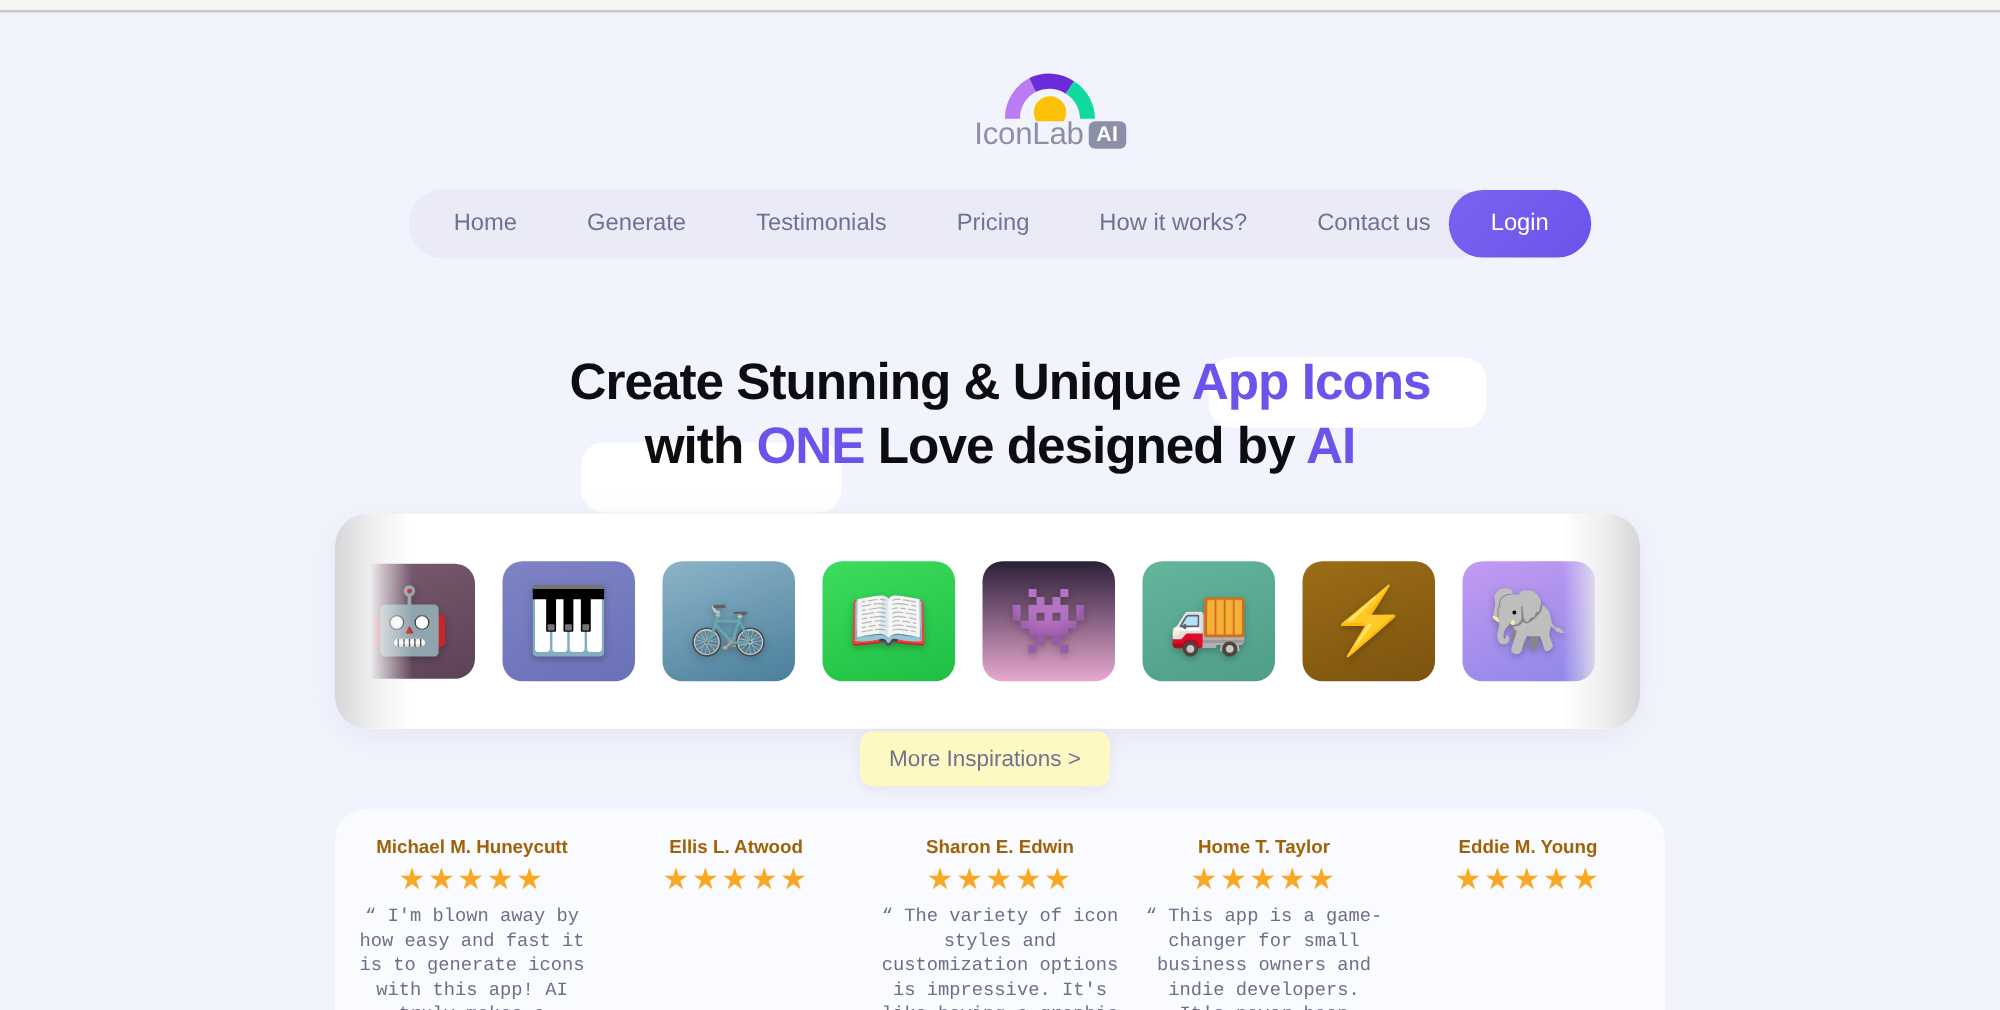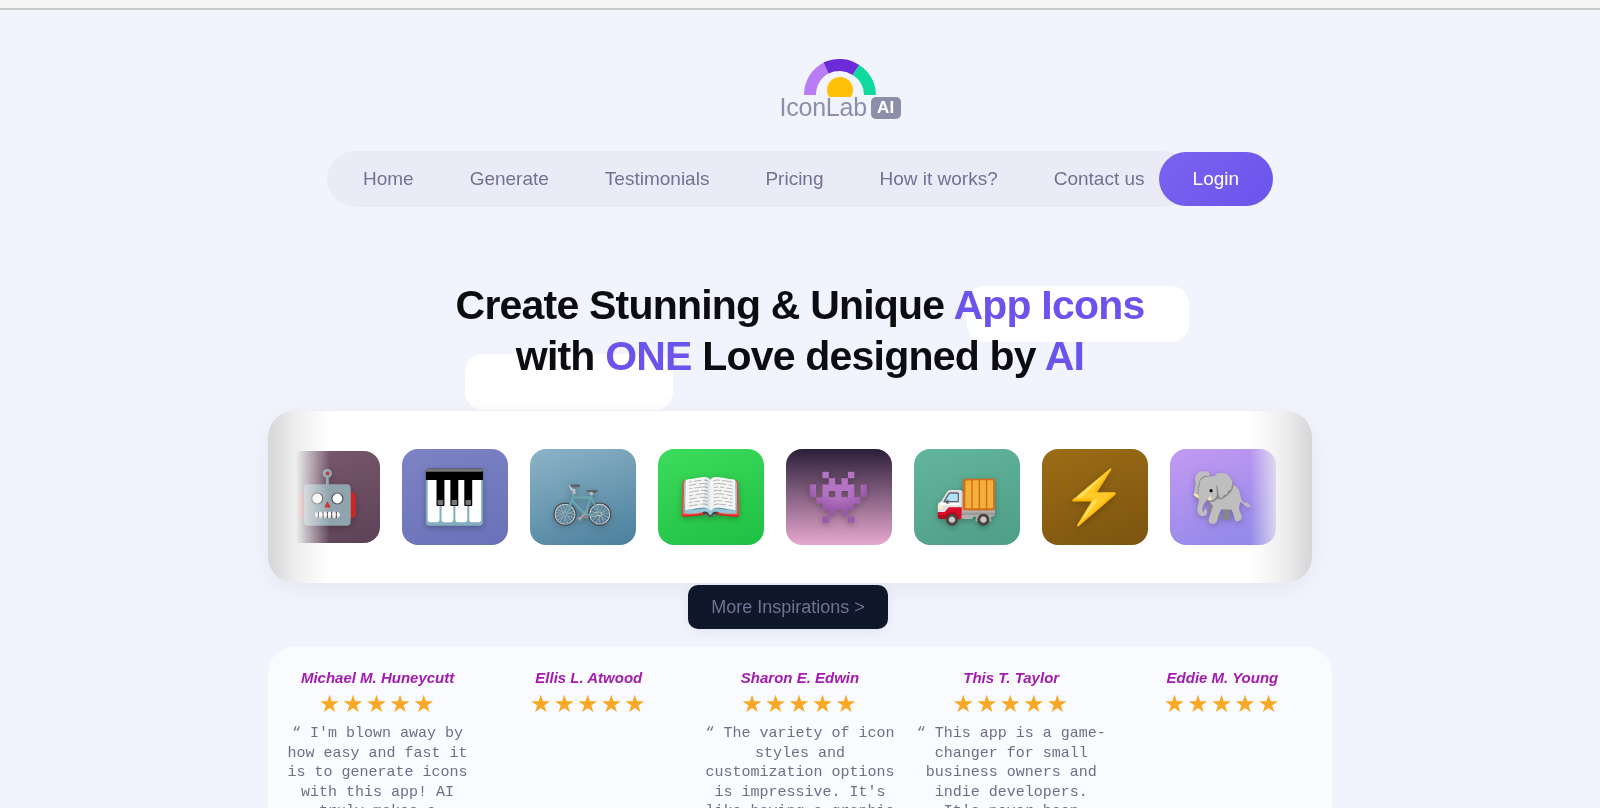--- a/index.html
+++ b/index.html
@@ -199,21 +199,21 @@
     background: linear-gradient(to left, #d6d6d8 0%, #eeeeef 45%, rgba(255,255,255,0) 100%);
   }
 
   
   .more-btn {
     position: absolute;
     top: 574px;
     left: 688px;
     width: 200px;
     height: 44px;
-    background: #0f172a;
+    background: #fef9c3;
     border: none;
     border-radius: 10px;
     box-shadow: 0 3px 12px rgba(90, 90, 140, 0.10);
     color: #6f7391;
     font-size: 18px;
     font-family: "Liberation Sans", sans-serif;
     cursor: pointer;
     z-index: 10;
   }
 
@@ -230,23 +230,22 @@
     padding: 22px 4px 0 4px;
   }
   .tcard {
     flex: 1 1 0;
     text-align: center;
     padding: 0 10px;
   }
   .tname {
     font-size: 15px;
     font-weight: 700;
-    color: #a21caf;
+    color: #a16207;
     margin-bottom: 6px;
-    font-style: italic;
   }
   .tstars {
     color: #f9a825;
     font-size: 24px;
     letter-spacing: 2px;
     line-height: 1;
     margin-bottom: 8px;
   }
   .ttext {
     font-size: 15px;
@@ -342,21 +341,21 @@
       <div class="tcard">
         <div class="tname">Ellis L. Atwood</div>
         <div class="tstars">★★★★★</div>
       </div>
       <div class="tcard">
         <div class="tname">Sharon E. Edwin</div>
         <div class="tstars">★★★★★</div>
         <div class="ttext">“ The variety of icon styles and customization options is impressive. It's like having a graphic designer at your</div>
       </div>
       <div class="tcard">
-        <div class="tname">This T. Taylor</div>
+        <div class="tname">Home T. Taylor</div>
         <div class="tstars">★★★★★</div>
         <div class="ttext">“ This app is a game-changer for small business owners and indie developers. It's never been easier to create</div>
       </div>
       <div class="tcard">
         <div class="tname">Eddie M. Young</div>
         <div class="tstars">★★★★★</div>
       </div>
     </div>
 
 </div>

